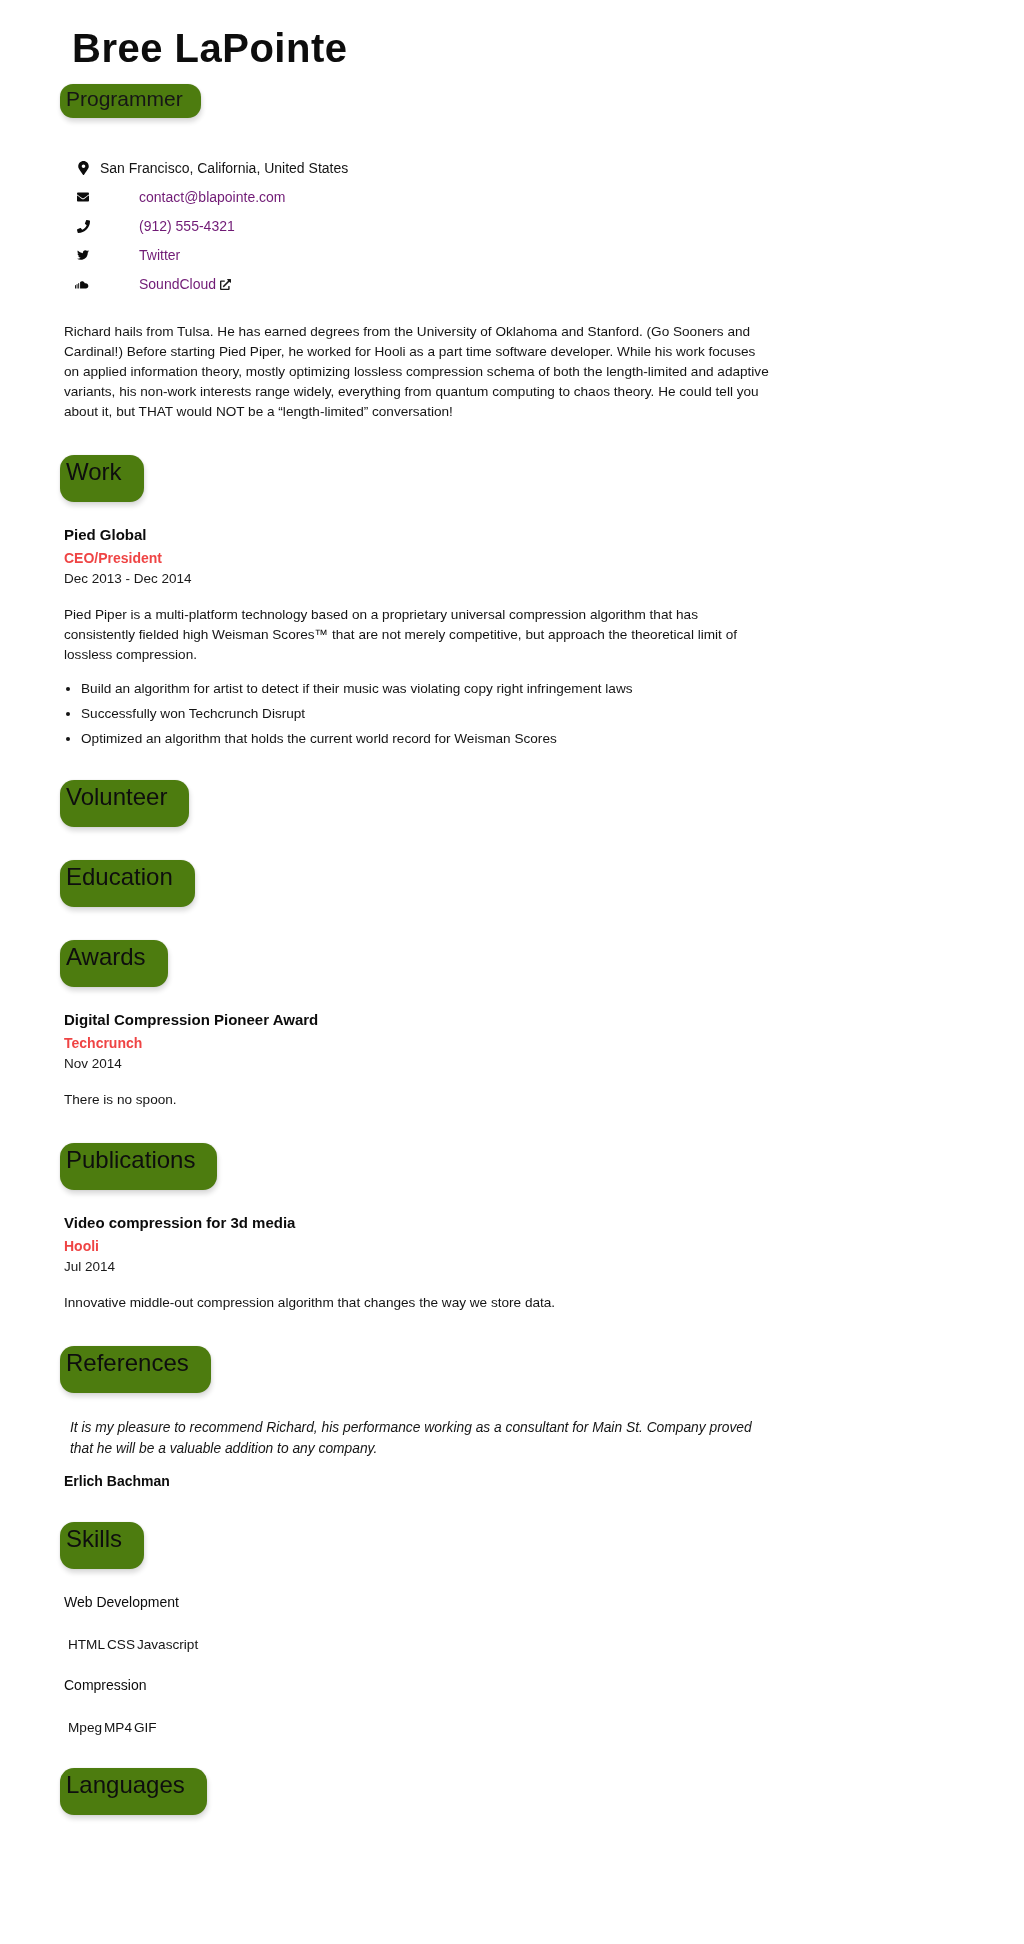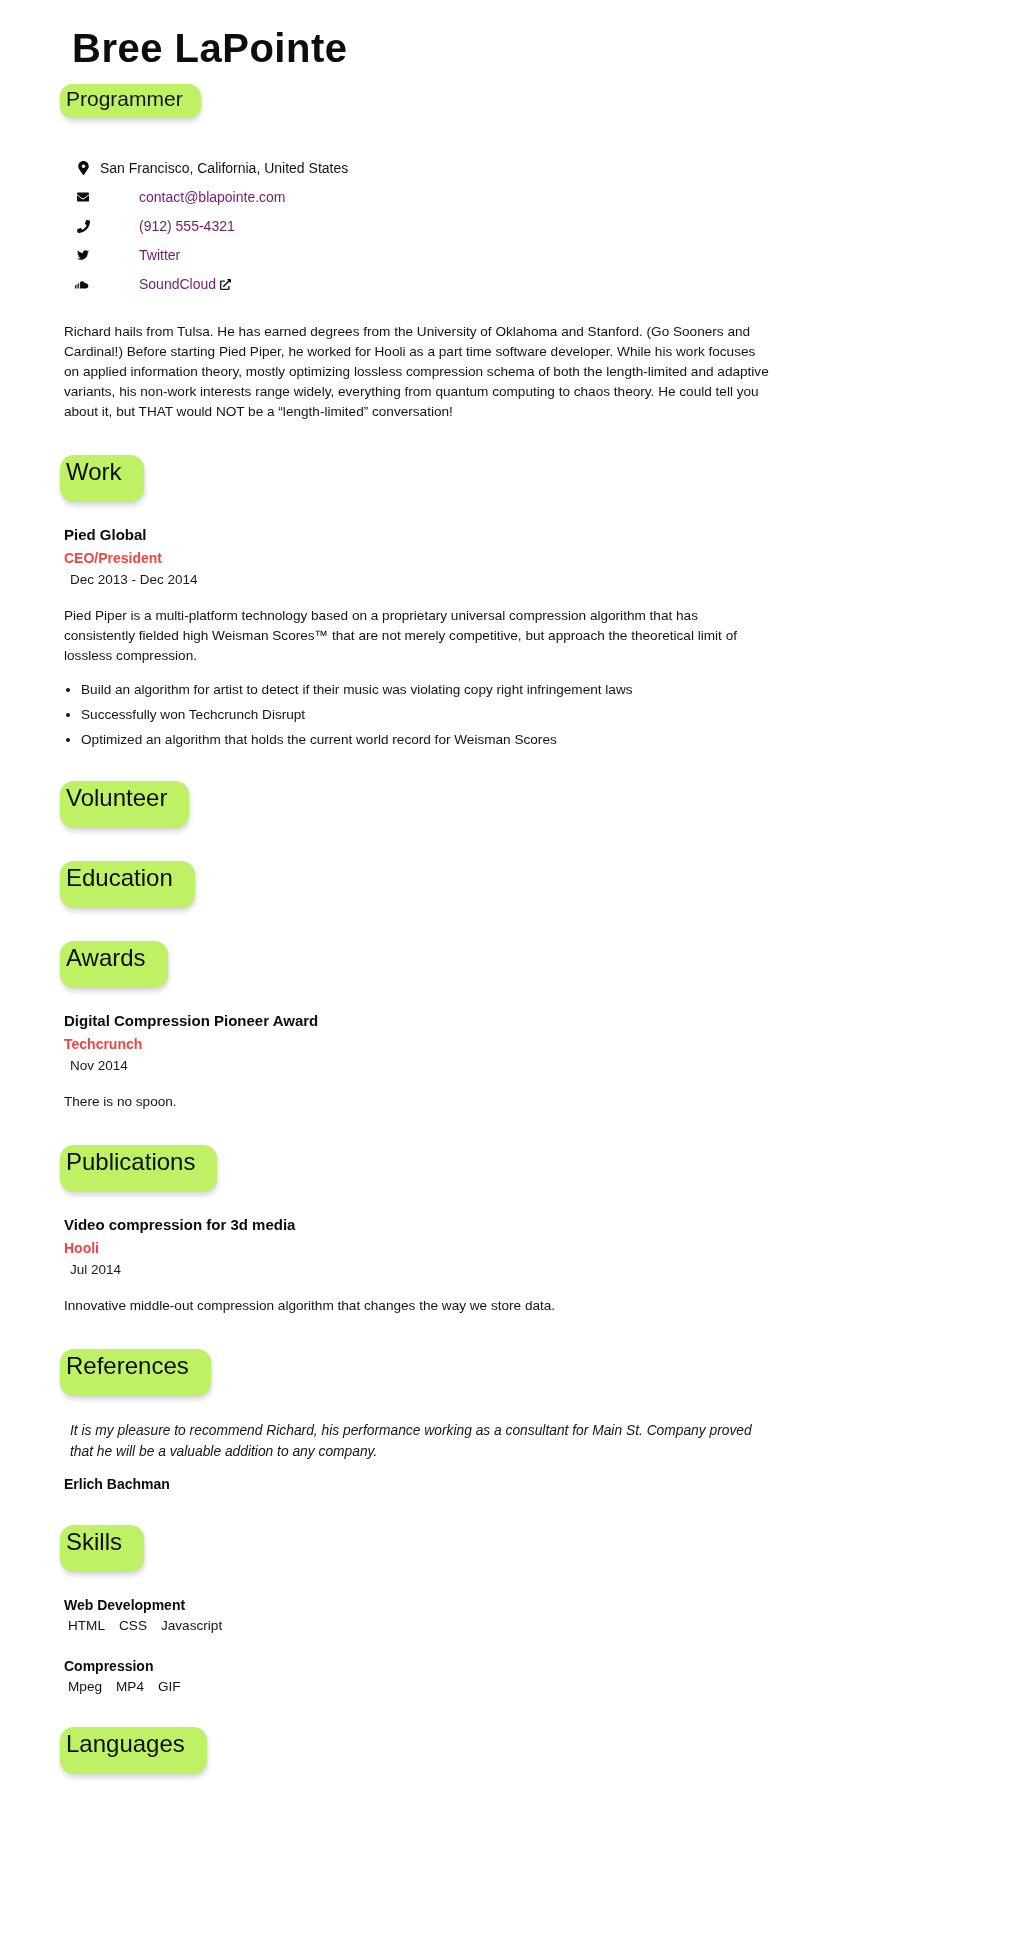--- a/index.html
+++ b/index.html
@@ -19,21 +19,21 @@
   .name {
     font-size: 40px;
     font-weight: 600;
     letter-spacing: 0.5px;
     margin: 0 0 0 8px;
     line-height: 1.1;
     color: #0d0d0d;
   }
   .pill {
     display: inline-block;
-    background: #bef264;
+    background: #4d7c0f;
     border-radius: 13px;
     box-shadow: 0 0 2px rgba(0,0,0,0.10), 1px 4px 5px rgba(0,0,0,0.14);
     margin-left: -4px;
   }
   .label-pill {
     font-size: 21px;
     font-weight: 400;
     padding: 3px 18px 7px 6px;
     margin-top: 14px;
     color: #161616;
@@ -77,21 +77,21 @@
   .section-heading {
     font-size: 24px;
     font-weight: 400;
     color: #0e0e0e;
     padding: 3px 22px 16px 6px;
     border-radius: 14px;
   }
   .entry { margin-top: 24px; }
   .entry-name   { font-size: 15px; font-weight: 700; color: #0c0c0c; margin: 0 0 7px 0; }
   .entry-role   { font-size: 14px; font-weight: 700; color: #ef4444; margin: 0 0 5px 0; }
-  .entry-dates  { font-size: 13.5px; font-weight: 400; color: #1a1a1a; margin: 6px; }
+  .entry-dates  { font-size: 13.5px; font-weight: 400; color: #1a1a1a; margin: 0; }
   .entry-summary {
     margin: 19px 0 0 0;
     font-size: 13.6px;
     line-height: 20px;
     color: #151515;
     max-width: 706px;
   }
   .highlights {
     margin: 15px 0 0 0;
     padding: 0 0 0 17px;
@@ -112,27 +112,27 @@
   }
   .ref-name {
     margin: 14px 0 0 0;
     font-size: 14px;
     font-weight: 700;
     color: #0c0c0c;
   }
   .group-name {
     margin: 25px 0 0 0;
     font-size: 14px;
-    font-weight: 700;
+    font-weight: 400;
     color: #0c0c0c;
   }
   .keyword-row {
     display: flex;
-    gap: 14px;
-    margin: 5px 0 0 4px;
+    gap: 2px;
+    margin: 27px 0 0 4px;
     font-size: 13.6px;
     color: #141414;
   }
 </style>
 </head>
 <body>
 
 <div class="page">
 
   

